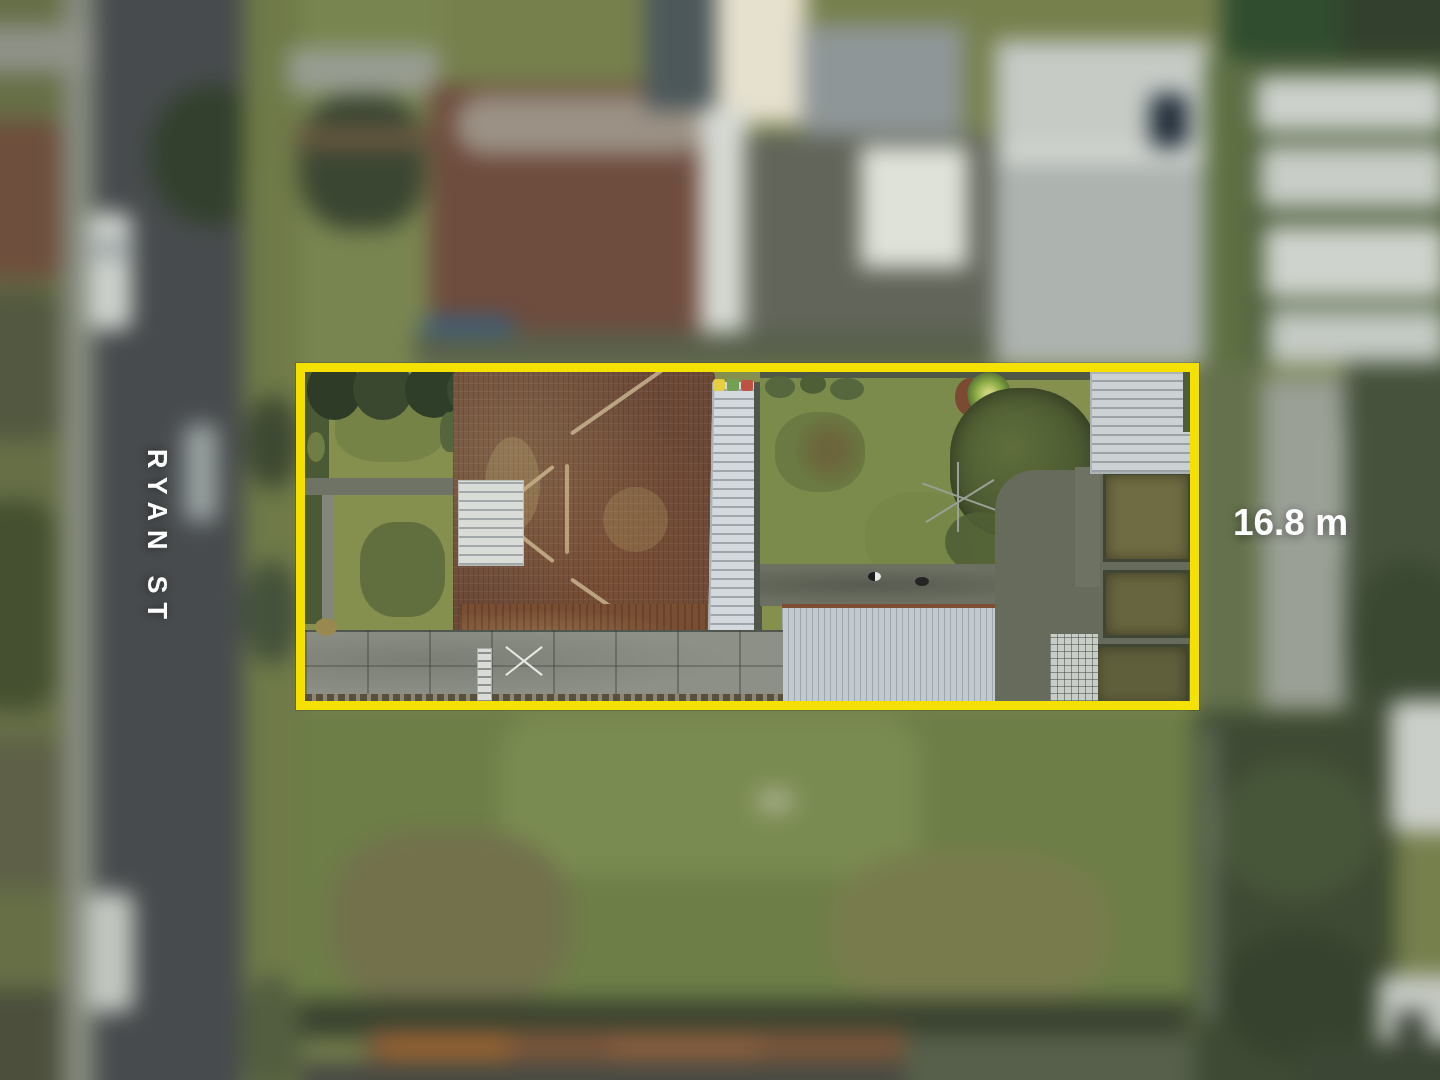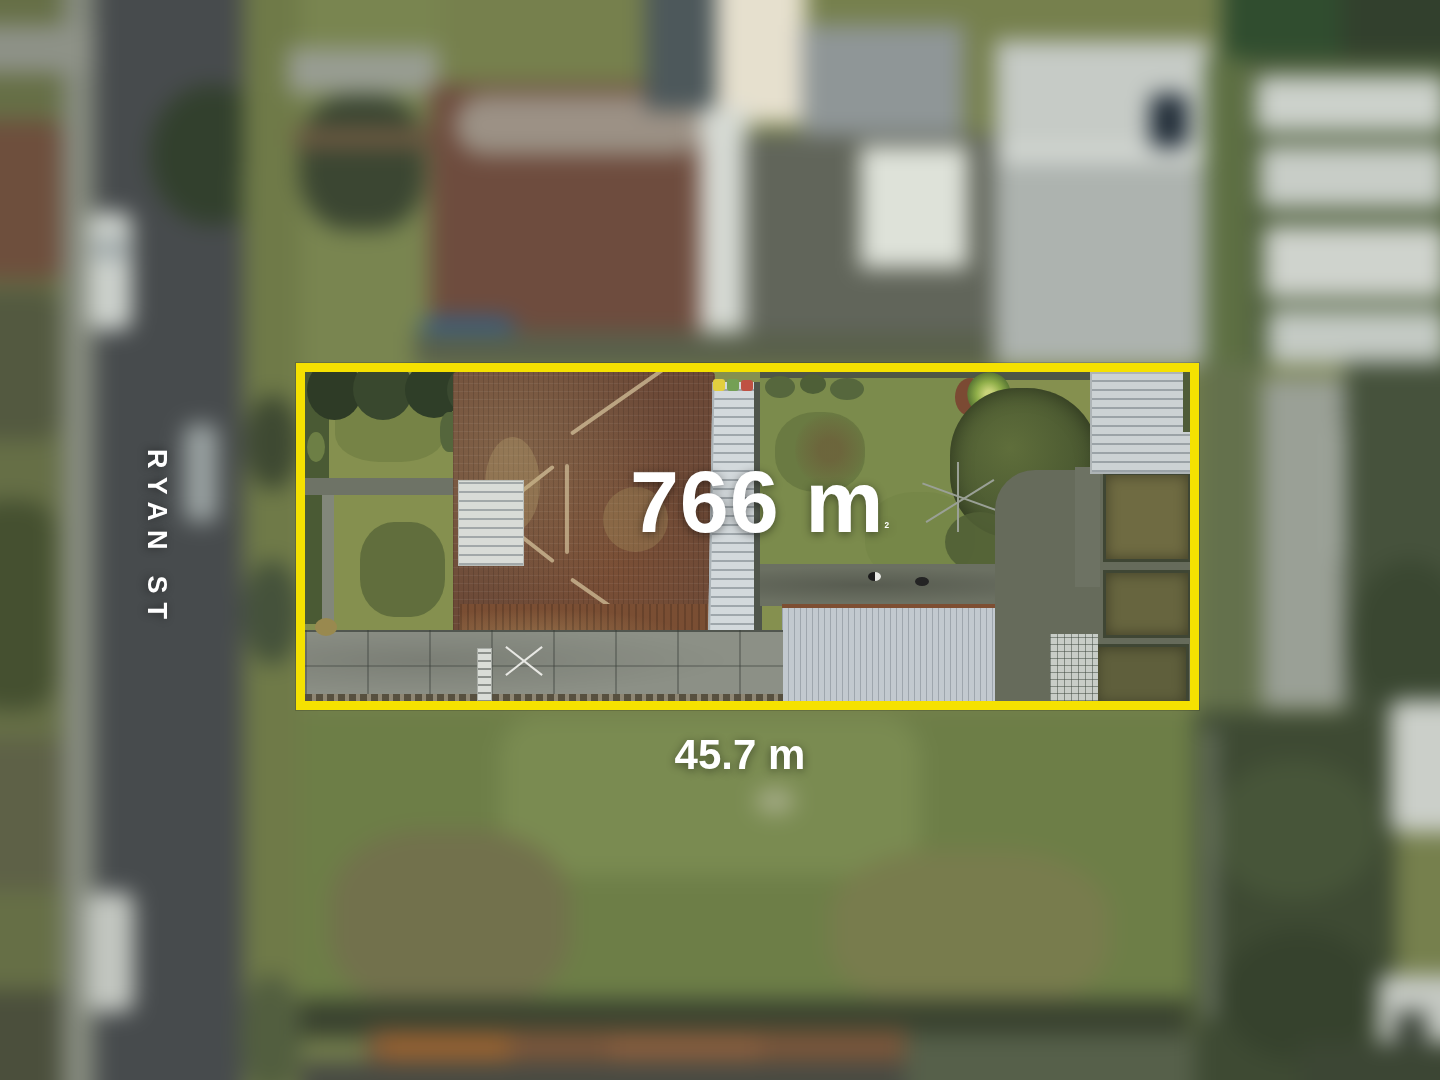--- a/index.html
+++ b/index.html
@@ -187,19 +187,16 @@
       <div class="a" style="left:0;top:322px;width:478px;height:7px;background:repeating-linear-gradient(90deg,#57503f 0 7px,#8f8774 7px 11px);"></div>
       <div class="a" style="left:172px;top:276px;width:13px;height:53px;background-color:#daddd7;background-image:repeating-linear-gradient(0deg,rgba(90,95,90,.6) 0 2px,transparent 2px 8px);border:1px solid #a8aca6;"></div>
       <div class="a" style="left:196px;top:288px;width:46px;height:2px;background:#e8e8e4;transform:rotate(38deg);"></div>
       <div class="a" style="left:196px;top:288px;width:46px;height:2px;background:#e8e8e4;transform:rotate(-38deg);"></div>
       <div class="a" style="left:10px;top:246px;width:22px;height:18px;background:#99894f;border-radius:50%;"></div>
     </div>
   </div>
 
   <div id="ryan" class="lbl">RYAN ST</div>
 
-  <div id="area" class="lbl">
-    <span class="big">766 m</span><span class="big sup">2</span>
-  </div>
-
-  <div id="front" class="lbl">45.7 m</div>
+
+  <div id="side" class="lbl">16.8 m</div>
 
 </div>
 
 </body></html>

